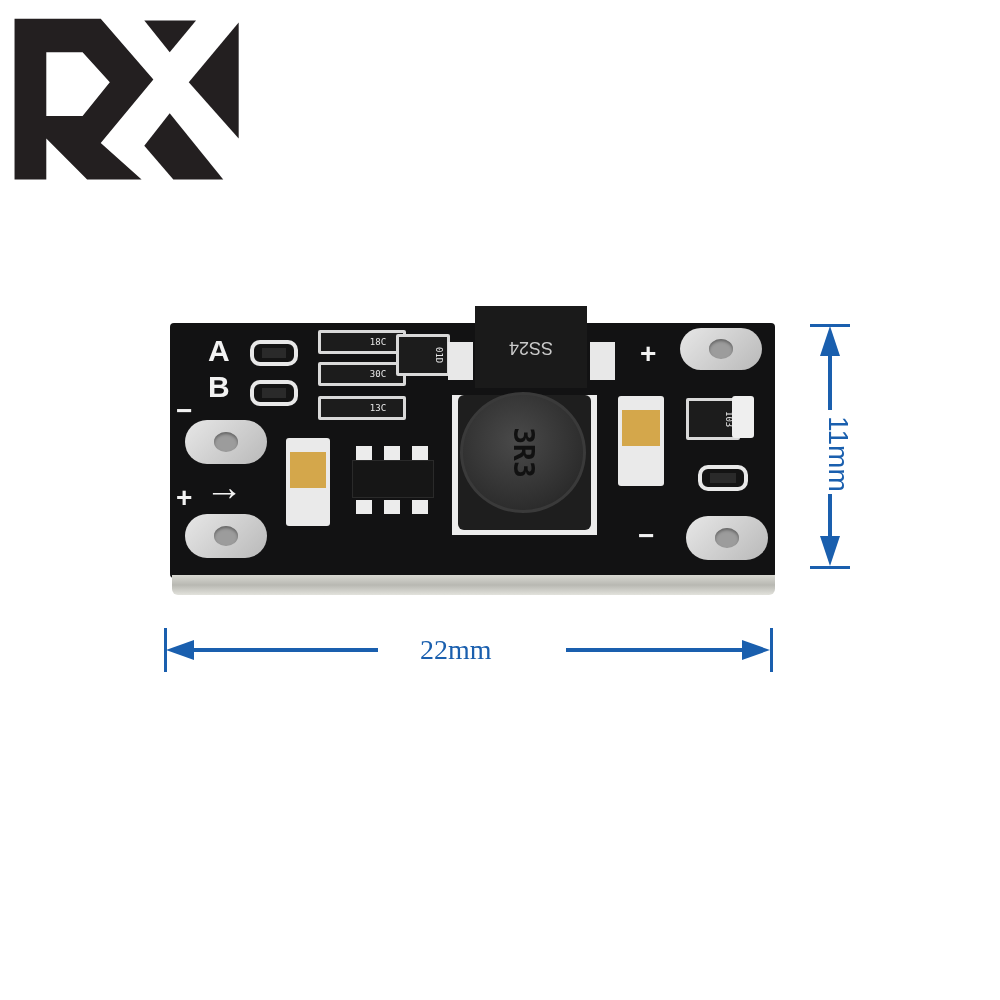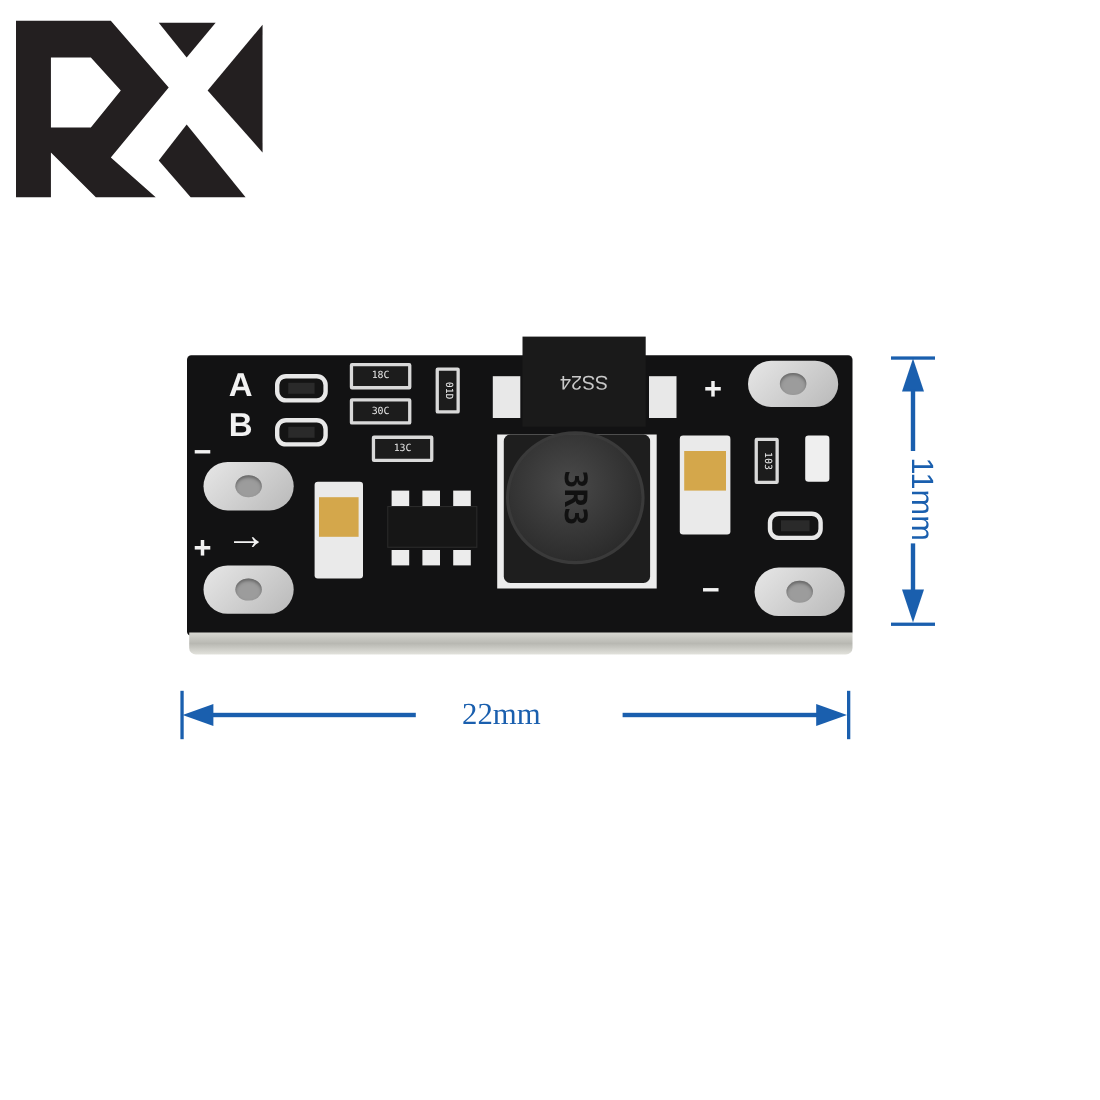--- a/index.html
+++ b/index.html
@@ -6,21 +6,21 @@
   body { width:1000px; height:1000px; background:#ffffff; position:relative; overflow:hidden; font-family:"Liberation Sans", sans-serif; }
   .abs { position:absolute; }
   
   #logo { left:10px; top:10px; width:245px; height:180px; }
   
   .pcb { left:170px; top:323px; width:605px; height:255px; background:#121213; border-radius:4px; }
   .pcb-edge { left:172px; top:575px; width:603px; height:20px; background:linear-gradient(#d8d8d2,#b8b8b2 50%,#e2e2dc); border-radius:0 0 6px 6px; }
   .pad { background:linear-gradient(135deg,#e7e7e7,#b9b9b9); border-radius:22px; }
   .pad .hole { position:absolute; left:50%; top:50%; width:24px; height:20px; margin:-10px 0 0 -12px; border-radius:50%; background:#9c9c9c; box-shadow: inset 0 2px 3px #666; }
   .silk { color:#f2f2f2; font-weight:bold; }
-  .res { background:#1c1c1c; border:3px solid #d9d9d9; border-radius:2px; color:#e8e8e8; font-size:9px; font-family:"DejaVu Sans Mono", monospace; display:flex; align-items:center; justify-content:center; }
+  .res { background:#1c1c1c; border:3px solid #d9d9d9; border-radius:2px; color:#e8e8e8; font-size:9px; font-family:"DejaVu Sans Mono", monospace; display:flex; align-items:center; justify-content:center;padding-left:32px; }
   .cap { background:#eaeaea; border-radius:3px; }
   .cap .body { position:absolute; left:4px; right:4px; top:14px; height:36px; background:#d4a74b; }
   .jumper { border:4px solid #e8e8e8; border-radius:10px; background:#141414; }
   .jumper::after { content:""; position:absolute; left:8px; top:4px; right:8px; bottom:4px; background:#2a2a2a; }
   .diode { background:#1a1a1a; color:#c9c9c9; font-size:18px; font-family:"Liberation Sans", sans-serif; display:flex; justify-content:center; align-items:center; }
   .ic { background:#161616; border:1px solid #2a2a2a; }
   .pin { position:absolute; width:16px; height:14px; background:#ececec; }
   .inductor { border-radius:50%; background:radial-gradient(circle at 45% 40%, #4a4a4a, #2d2d2d 70%, #1e1e1e); border:3px solid #3a3a3a; color:#111; font-weight:bold; font-size:28px; display:flex; align-items:center; justify-content:center; font-family:"DejaVu Sans Mono", monospace; }
   .dim { color:#1a5fae; font-size:28px; }
   .arrow-line { background:#1a5fae; }
@@ -44,21 +44,21 @@
 <div class="abs silk" style="left:176px;top:482px;font-size:28px;">+</div>
 <div class="abs silk" style="left:205px;top:466px;font-size:38px;">→</div>
 <div class="abs silk" style="left:640px;top:338px;font-size:28px;">+</div>
 <div class="abs silk" style="left:638px;top:520px;font-size:28px;">−</div>
 
 <div class="abs jumper" style="left:250px;top:340px;width:40px;height:18px;"></div>
 <div class="abs jumper" style="left:250px;top:380px;width:40px;height:18px;"></div>
 
 <div class="abs res" style="left:318px;top:330px;width:50px;height:18px;">18C</div>
 <div class="abs res" style="left:318px;top:362px;width:50px;height:18px;">30C</div>
-<div class="abs res" style="left:318px;top:396px;width:50px;height:18px;margin-left:20px;">13C</div>
+<div class="abs res" style="left:318px;top:396px;width:50px;height:18px;">13C</div>
 <div class="abs res" style="left:396px;top:334px;width:16px;height:36px;writing-mode:vertical-rl;">01D</div>
 <div class="abs res" style="left:686px;top:398px;width:16px;height:36px;writing-mode:vertical-rl;">103</div>
 <div class="abs" style="left:732px;top:396px;width:22px;height:42px;background:#efefef;border-radius:3px;"></div>
 <div class="abs jumper" style="left:698px;top:465px;width:42px;height:18px;"></div>
 
 <div class="abs" style="left:448px;top:342px;width:25px;height:38px;background:#e8e8e8;"></div>
 <div class="abs" style="left:590px;top:342px;width:25px;height:38px;background:#e8e8e8;"></div>
 <div class="abs diode" style="left:475px;top:306px;width:112px;height:82px;">
   <span style="transform:rotate(180deg);display:inline-block;">SS24</span>
 </div>

